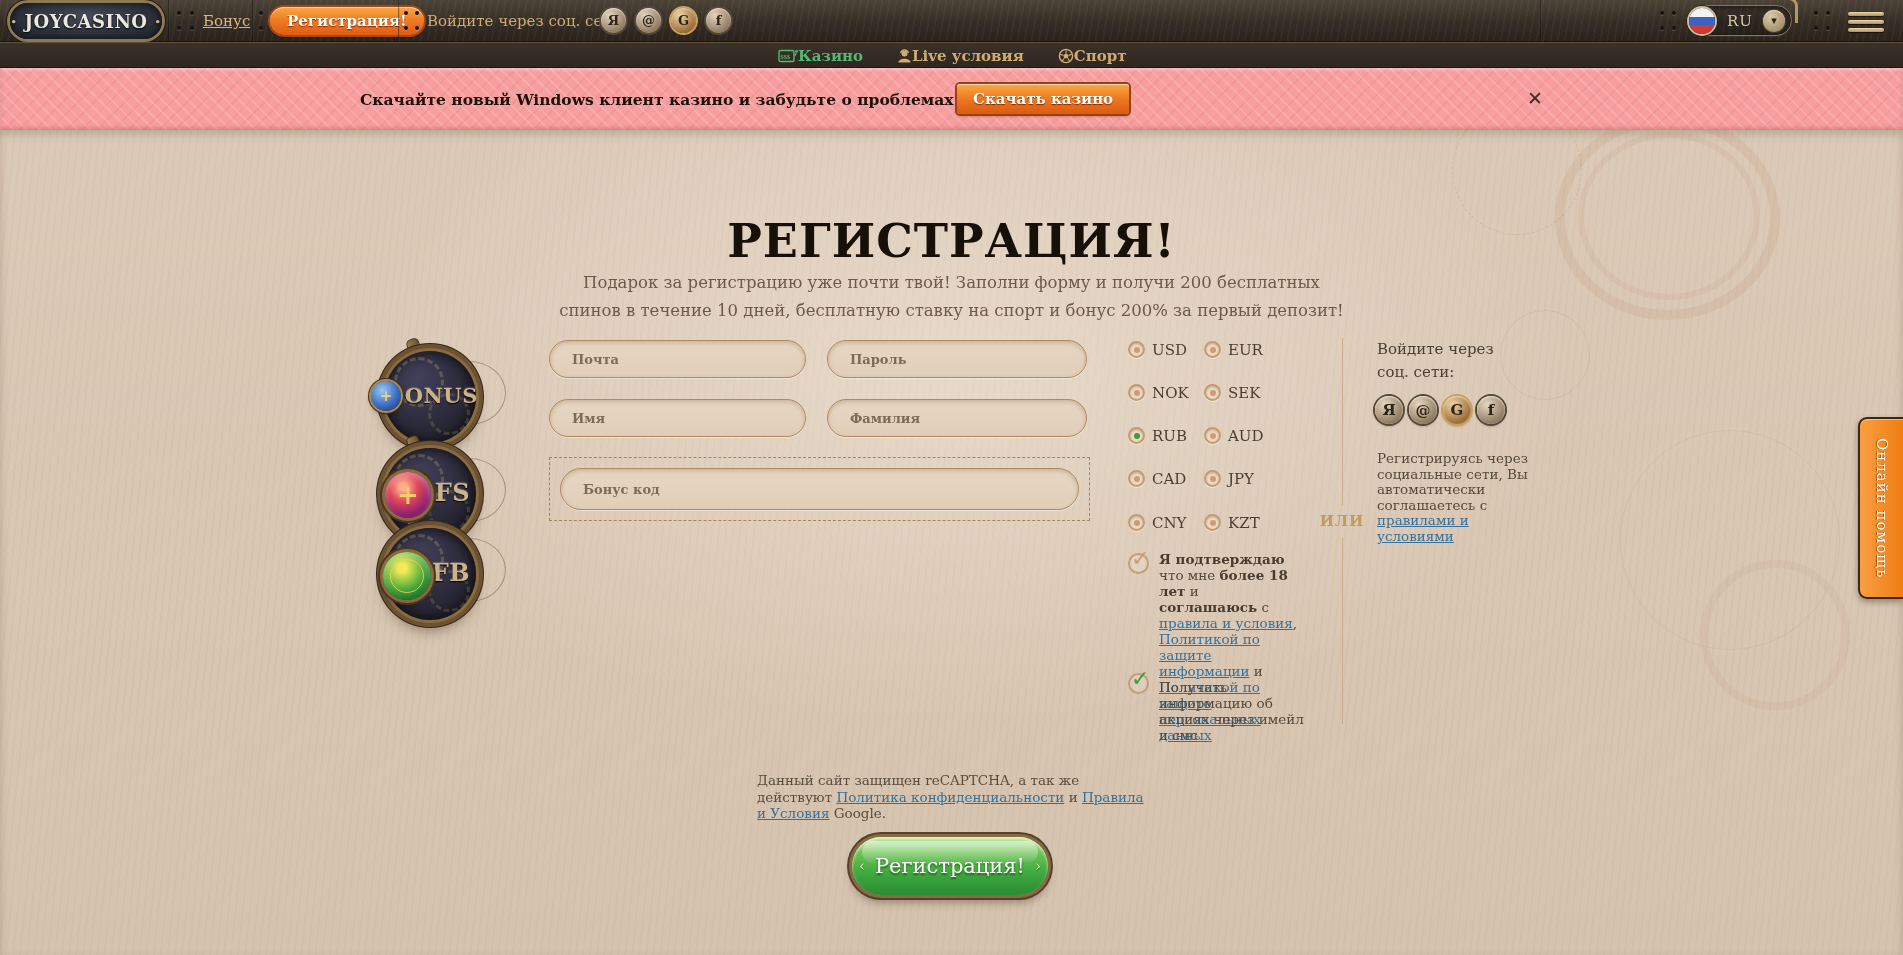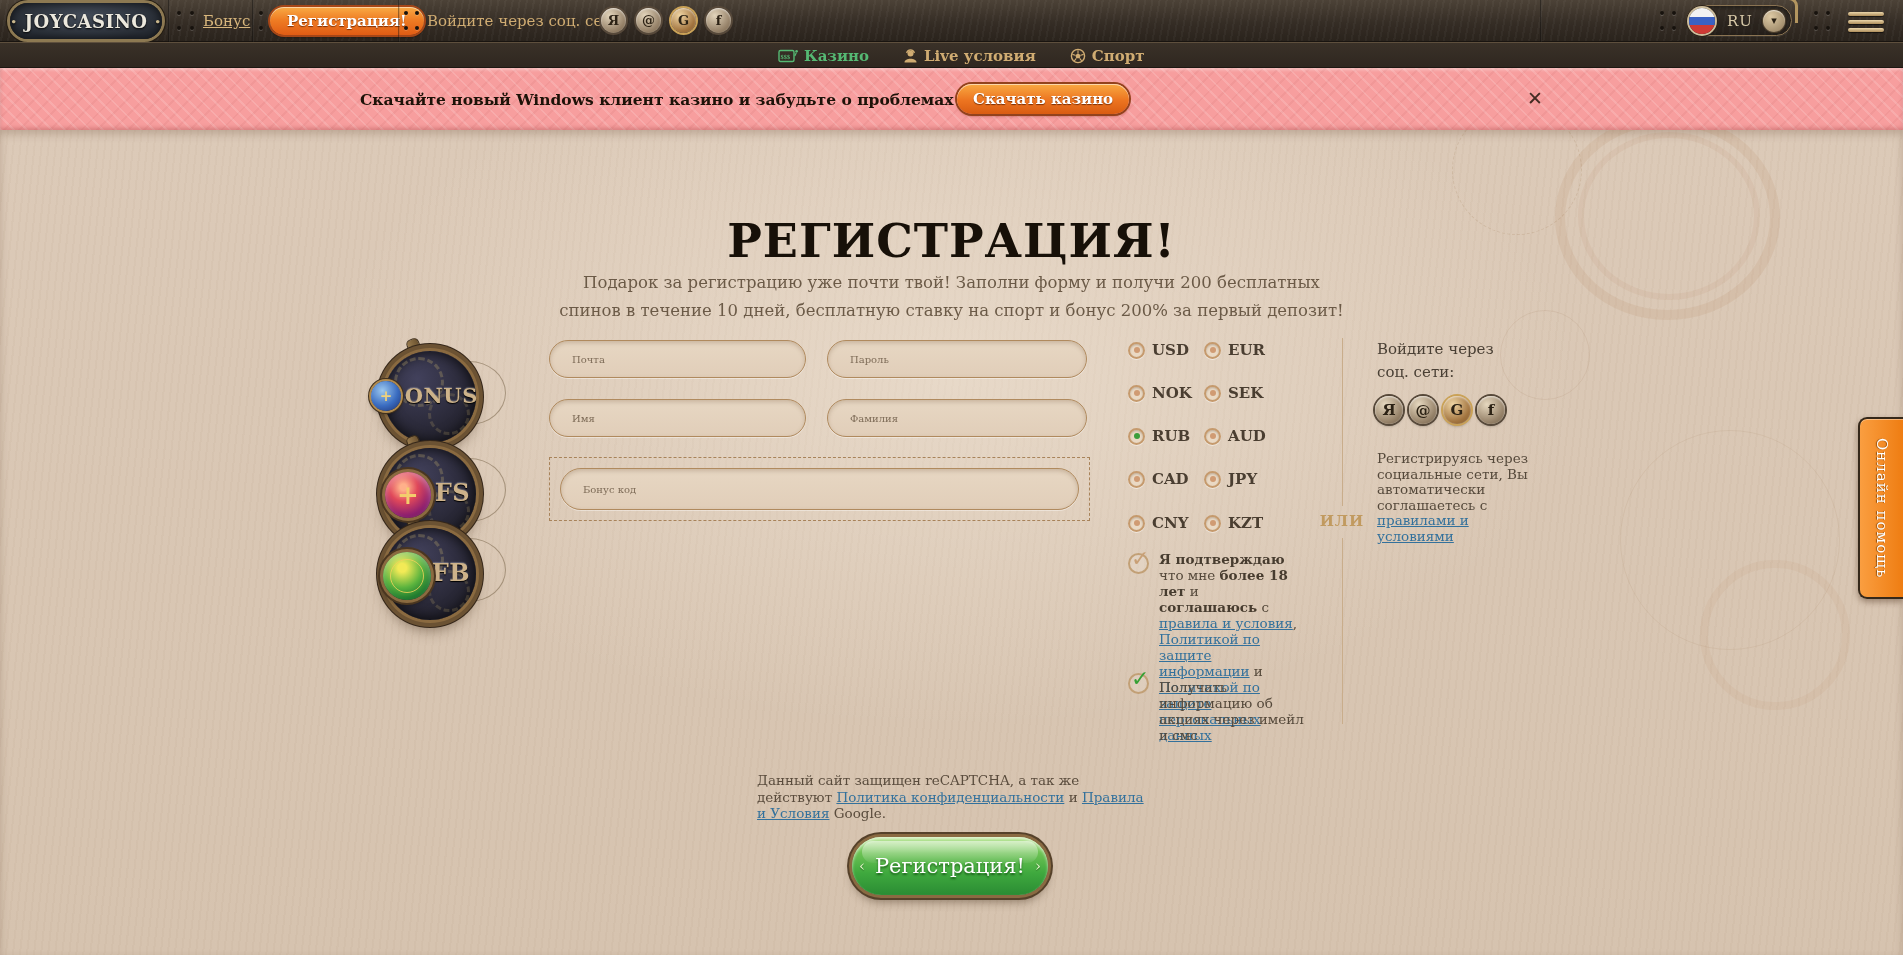--- a/index.html
+++ b/index.html
@@ -56,34 +56,34 @@
     border:3px solid #c0a065; border-left:none; border-bottom:none; border-radius:0 9px 0 0; opacity:.9; }
   #menu-btn { position:absolute; left:1848px; top:12px; width:36px; height:20px; cursor:pointer; }
   #menu-btn div { width:36px; height:4px; border-radius:2px; margin-bottom:4px;
     background:linear-gradient(#ecd7ab,#ad8d5a); box-shadow:0 1px 1px rgba(0,0,0,.6); }
 
   
   #nav { position:absolute; left:0; top:42px; width:1903px; height:26px;
     background:linear-gradient(#3a3128,#2f2720); border-top:1px solid #5e4f3d;
     border-bottom:1px solid #1c1712; z-index:30; }
   #nav-row { position:absolute; left:778px; top:0; height:26px; display:flex; gap:34px; align-items:center; }
-  .nav-item { display:flex; align-items:center; gap:6px; font-size:15px; font-weight:bold;
+  .nav-item { display:flex; align-items:center; font-size:15px; font-weight:bold;
     color:#d0ac72; cursor:pointer; white-space:nowrap; }
   .nav-item.active { color:#55b873; }
 
   
   #banner { position:absolute; left:0; top:68px; width:1903px; height:62px;
     background:#f79e9e;
     background-image:repeating-linear-gradient(45deg, rgba(255,255,255,.14) 0 2px, transparent 2px 9px),
       repeating-linear-gradient(-45deg, rgba(190,90,90,.10) 0 2px, transparent 2px 11px);
     box-shadow:inset 0 -2px 4px rgba(150,60,60,.35), inset 0 2px 3px rgba(255,255,255,.4); z-index:25; }
   #banner-text { position:absolute; left:360px; top:0; height:62px; display:flex; align-items:center;
     color:#1d1208; font-size:15.5px; font-weight:bold; }
   #banner-btn { position:absolute; left:957px; top:16px; height:30px; padding:0 16px; border:none;
-    border-radius:15px; background:linear-gradient(#f9a942,#ec7420 55%,#d95c12);
+    border-radius:3px; background:linear-gradient(#f9a942,#ec7420 55%,#d95c12);
     box-shadow:0 0 0 2px #93421c, 0 2px 3px rgba(120,40,30,.55), inset 0 1px 0 rgba(255,255,255,.55);
     color:#fff; font-size:15px; font-weight:bold; font-family:inherit; text-shadow:0 1px 1px #7a2f08;
     display:flex; align-items:center; cursor:pointer; }
   #banner-close { position:absolute; left:1523px; top:18px; width:24px; height:24px;
     color:#432a22; font-size:19px; font-weight:bold; display:flex; align-items:center;
     justify-content:center; cursor:pointer; font-family:"DejaVu Sans","Liberation Sans",sans-serif; }
 
   
   #main { position:absolute; left:0; top:130px; width:1903px; height:825px;
     background:
@@ -140,33 +140,33 @@
       inset 0 4px 6px rgba(255,255,255,.3); }
   #orb-fb::after { content:""; position:absolute; inset:7px; border-radius:50%;
     border:1.5px solid rgba(245,210,90,.8); }
   #badge-bonus { top:217px; } #badge-fs { top:314px; } #badge-fb { top:394px; }
 
   
   .field { position:absolute; height:38px; border:1px solid #b08a5e; border-radius:19px;
     background:linear-gradient(#e7d7c3,#e1ceb9);
     box-shadow:inset 0 2px 4px rgba(120,90,60,.28), 0 1px 0 rgba(255,255,255,.4); }
   .field input { width:100%; height:100%; border:none; background:transparent; outline:none;
-    padding:8px 22px; font-family:inherit; font-size:10px; color:#5c4f3f; }
+    padding:8px 22px; font-family:inherit; font-size:13px; color:#5c4f3f;font-weight:bold; }
   .field input::placeholder { color:#7d6b57; opacity:1; }
   #f-email { left:549px; top:210px; width:257px; }
   #f-pass  { left:827px; top:210px; width:260px; }
   #f-first { left:549px; top:269px; width:257px; }
   #f-last  { left:827px; top:269px; width:260px; }
   #bonus-wrap { position:absolute; left:549px; top:327px; width:541px; height:64px;
     border:1px dashed #a8835a; }
   #f-bonus { left:560px; top:338px; width:519px; height:42px; border-radius:21px; }
 
   
   .cur-row { position:absolute; left:1128px; display:flex; align-items:center; height:18px; }
-  .cur-cell { display:flex; align-items:center; width:76px; cursor:pointer;font-weight:bold; }
+  .cur-cell { display:flex; align-items:flex-start; width:76px; cursor:pointer; }
   .cur-radio { width:17px; height:17px; border-radius:50%; border:2px solid #c59a6d;
     background:#ead9c4; box-shadow:inset 0 1px 2px rgba(0,0,0,.2), 0 1px 0 rgba(255,255,255,.5);
     position:relative; flex:0 0 auto; }
   .cur-radio::after { content:""; position:absolute; inset:3.5px; border-radius:50%; background:#d09b73; }
   .cur-radio.selected::after { background:#3c9e3c; }
   .cur-label { margin-left:7px; font-size:15px; color:#4a3e31; }
 
   
   .vdiv { position:absolute; left:1342px; width:1px; background:#c9ad8b; }
   #vdiv1 { top:208px; height:168px; } #vdiv2 { top:408px; height:186px; }

